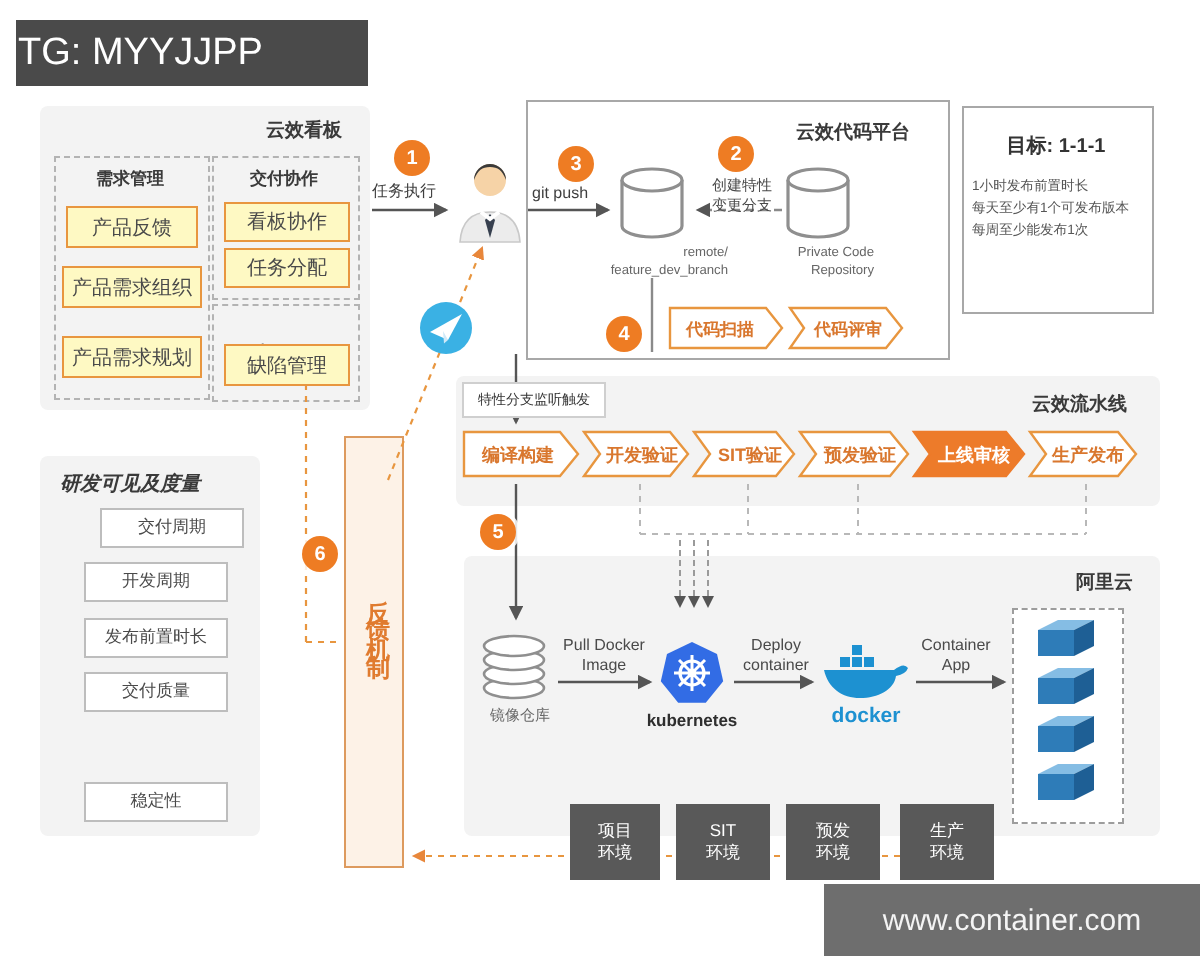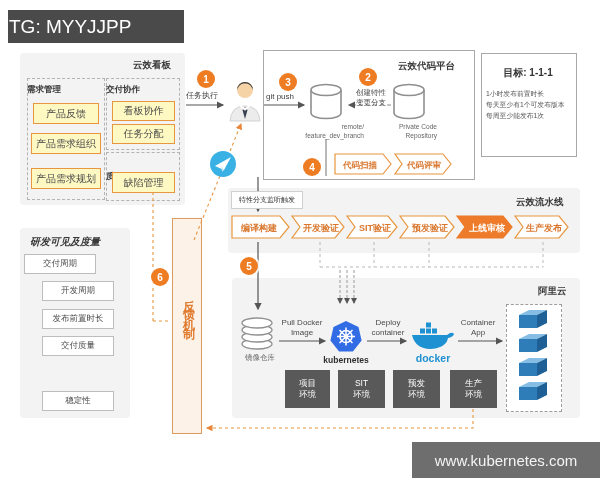--- a/index.html
+++ b/index.html
@@ -3,27 +3,27 @@
 <meta charset="utf-8">
 <style>
   html,body{margin:0;padding:0;background:#fff;}
   #canvas{position:relative;width:600px;height:480px;background:#fff;overflow:hidden;
           font-family:"Liberation Sans","DejaVu Sans",sans-serif;color:#3d3d3d;}
   .abs{position:absolute;}
   .panel{background:#f3f3f3;border-radius:4px;z-index:1;}
   .whitebox{background:#fff;border:1.5px solid #a8a8a8;z-index:2;}
   .dgroup{border:1px dashed #b3b3b3;z-index:3;}
   .ptitle{font-weight:bold;font-size:9.5px;color:#3a3a3a;z-index:4;white-space:nowrap;}
-  .gtitle{font-weight:bold;font-size:8.5px;color:#3a3a3a;z-index:4;white-space:nowrap;}
+  .gtitle{font-weight:bold;font-size:8.5px;color:#3a3a3a;z-index:4;white-space:nowrap;text-align:center;}
   .obox{background:#fef9c3;border:1px solid #E8963F;color:#4a4a4a;font-size:10px;display:flex;
         align-items:center;justify-content:center;text-align:center;z-index:10;white-space:nowrap;}
   .gbox{background:#fff;border:1px solid #bdbdbd;color:#4a4a4a;font-size:8.5px;display:flex;
         align-items:center;justify-content:center;z-index:10;white-space:nowrap;}
   .env{background:#595959;color:#fff;font-size:8.5px;line-height:11px;display:flex;flex-direction:column;
-       align-items:center;justify-content:center;z-index:10;}
+       align-items:center;justify-content:center;z-index:10;margin-top:32px;}
   .step{width:18px;height:18px;border-radius:50%;background:#EE7C23;color:#fff;font-size:10px;
         font-weight:bold;display:flex;align-items:center;justify-content:center;z-index:12;
         box-shadow:0 0 0 2px rgba(255,255,255,0.85);}
   .lbl{font-size:8px;color:#3f3f3f;z-index:10;white-space:nowrap;}
   .lbl2{font-size:8px;color:#4a4a4a;z-index:10;text-align:center;line-height:9.5px;white-space:nowrap;}
   .tiny{font-size:6.6px;color:#666;z-index:10;text-align:right;line-height:8.5px;white-space:nowrap;}
   .svgabs{position:absolute;z-index:10;}
   #overlay{position:absolute;left:0;top:0;z-index:5;pointer-events:none;}
   .hdr{background:#4A4A4A;color:#fff;font-size:19px;line-height:33px;padding-left:1px;z-index:20;}
   .wm{background:#6E6E6E;color:#f4f4f4;font-size:15px;display:flex;align-items:center;
@@ -260,27 +260,27 @@
     <div>预发</div>
     <div>环境</div>
   </div>
   <div class="abs env" style="left:450px;top:370px;width:47px;height:38px;">
     <div>生产</div>
     <div>环境</div>
   </div>
 
   <div class="abs panel" style="left:20px;top:228px;width:110px;height:190px;"></div>
   <div class="abs ptitle" style="left:30px;top:235px;font-size:10px;font-style:italic;">研发可见及度量</div>
-  <div class="abs gbox" style="left:24px;top:254px;width:70px;height:18px;">交付周期</div>
+  <div class="abs gbox" style="left:50px;top:254px;width:70px;height:18px;">交付周期</div>
   <div class="abs gbox" style="left:42px;top:281px;width:70px;height:18px;">开发周期</div>
   <div class="abs gbox" style="left:42px;top:336px;width:70px;height:18px;">交付质量</div>
   <div class="abs gbox" style="left:42px;top:309px;width:70px;height:18px;">发布前置时长</div>
   <div class="abs gbox" style="left:42px;top:391px;width:70px;height:18px;">稳定性</div>
 
   <div class="abs fstrip" style="left:172px;top:218px;width:28px;height:214px;"></div>
   <div class="abs ftext" style="left:180px;top:290px;">反馈机制</div>
   <div class="abs step" style="left:151px;top:268px;">6</div>
 
   <div class="abs wm" style="left:412px;top:442px;width:188px;height:36px;">
-    <span>www.kubernetes.com</span>
+    <span>www.container.com</span>
   </div>
 
 </div>
 
 </body></html>

